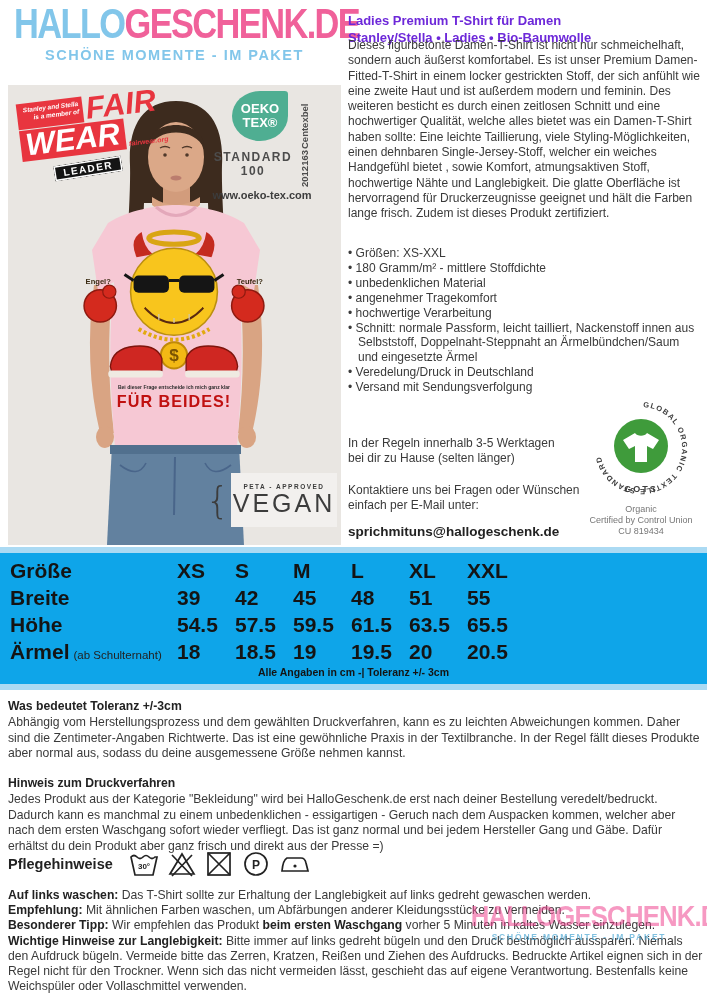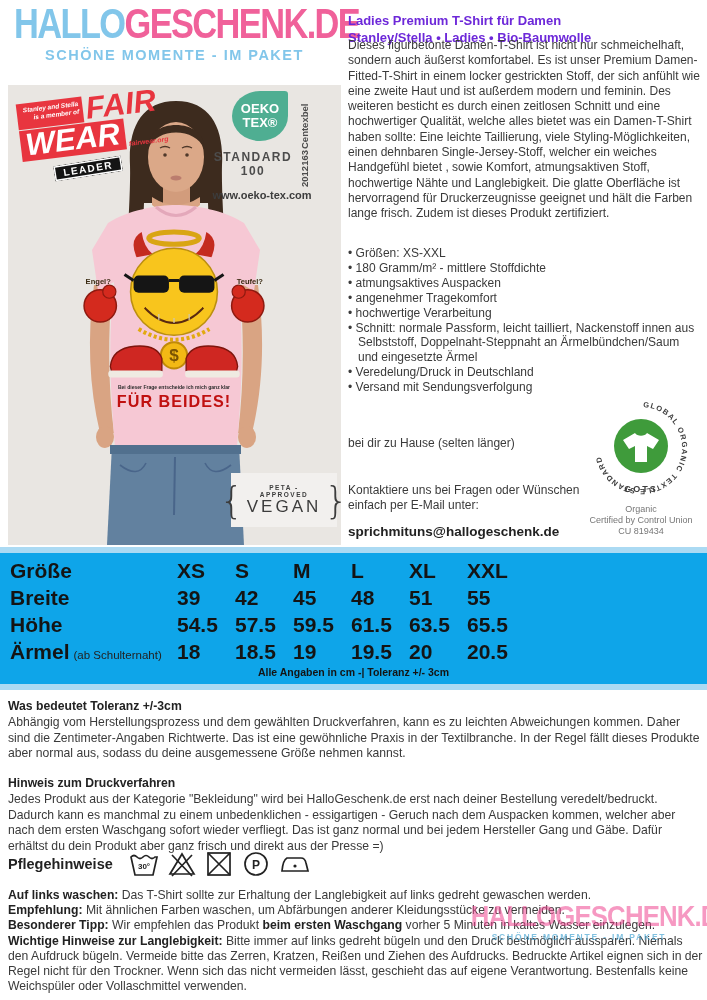--- a/index.html
+++ b/index.html
@@ -45,21 +45,21 @@
              writing-mode:vertical-rl;transform:rotate(180deg);color:#4c4c4c;
              font-weight:bold;font-size:9.5px;line-height:1.1;}
   .oeko-url{position:absolute;left:-6px;top:100px;width:120px;text-align:center;color:#3c3c3c;
             font-weight:bold;font-size:11px;}
 
   
   .peta{left:223px;top:388px;width:106px;height:54px;background:#f2f0ee;display:flex;
         align-items:center;justify-content:center;gap:3px;color:#3c3c3c;}
   .peta .brace{font-size:38px;font-weight:300;line-height:1;font-family:"DejaVu Sans",sans-serif;}
   .peta-top{font-size:6.5px;font-weight:bold;letter-spacing:1.5px;text-align:center;}
-  .peta-main{font-size:17px;letter-spacing:3px;text-align:center;line-height:1.05;}
+  .peta-main{font-size:25px;letter-spacing:3px;text-align:center;line-height:1.05;}
 
   
   .rightcol{left:348px;top:12px;width:354px;height:535px;font-size:12px;line-height:15.3px;}
   .rc-title{position:absolute;left:0;top:0;font-weight:bold;font-size:13px;line-height:17px;color:#6d28d9;}
   .rc-desc{position:absolute;left:0;top:26px;}
   .rc-bullets{position:absolute;left:0;top:234px;line-height:14.9px;}
   .rc-bullets .li{padding-left:10px;text-indent:-10px;}
   .rc-delivery{position:absolute;left:0;top:424px;}
   .rc-contact{position:absolute;left:0;top:471px;}
   .rc-email{position:absolute;left:0;top:512px;font-weight:bold;font-size:13.5px;color:#222;}
@@ -196,28 +196,29 @@
 
 <section class="abs rightcol">
   <div class="rc-title">
     <div>Ladies Premium T-Shirt für Damen</div>
     <div>Stanley/Stella • Ladies • Bio-Baumwolle</div>
   </div>
   <div class="rc-desc">Dieses figurbetonte Damen-T-Shirt ist nicht nur schmeichelhaft, sondern auch äußerst komfortabel. Es ist unser Premium Damen-Fitted-T-Shirt in einem locker gestrickten Stoff, der sich anfühlt wie eine zweite Haut und ist außerdem modern und feminin. Des weiteren besticht es durch einen zeitlosen Schnitt und eine hochwertiger Qualität, welche alles bietet was ein Damen-T-Shirt haben sollte: Eine leichte Taillierung, viele Styling-Möglichkeiten, einen dehnbaren Single-Jersey-Stoff, welcher ein weiches Handgefühl bietet , sowie Komfort, atmungsaktiven Stoff, hochwertige Nähte und Langlebigkeit. Die glatte Oberfläche ist hervorragend für Druckerzeugnisse geeignet und hält die Farben lange frisch. Zudem ist dieses Produkt zertifiziert.</div>
   <div class="rc-bullets">
     <div class="li"><span>• </span><span>Größen: XS-XXL</span></div>
     <div class="li"><span>• </span><span>180 Gramm/m² - mittlere Stoffdichte</span></div>
-    <div class="li"><span>• </span><span>atmungsaktives Auspacken</span></div>
+    <div class="li"><span>• </span><span>unbedenklichen Material</span></div>
     <div class="li"><span>• </span><span>angenehmer Tragekomfort</span></div>
     <div class="li"><span>• </span><span>hochwertige Verarbeitung</span></div>
     <div class="li"><span>• </span><span>Schnitt: normale Passform, leicht tailliert, Nackenstoff innen aus Selbststoff, Doppelnaht-Steppnaht an Ärmelbündchen/Saum und eingesetzte Ärmel</span></div>
     <div class="li"><span>• </span><span>Veredelung/Druck in Deutschland</span></div>
     <div class="li"><span>• </span><span>Versand mit Sendungsverfolgung</span></div>
   </div>
   <div class="rc-delivery">
+    <div>In der Regeln innerhalb 3-5 Werktagen</div>
     <div>bei dir zu Hause (selten länger)</div>
   </div>
   <div class="rc-contact">
     <div>Kontaktiere uns bei Fragen oder Wünschen</div>
     <div>einfach per E-Mail unter:</div>
   </div>
   <div class="rc-email">sprichmituns@hallogeschenk.de</div>
 
   <div class="gots">
     <svg width="100" height="100" viewBox="0 0 100 100">

